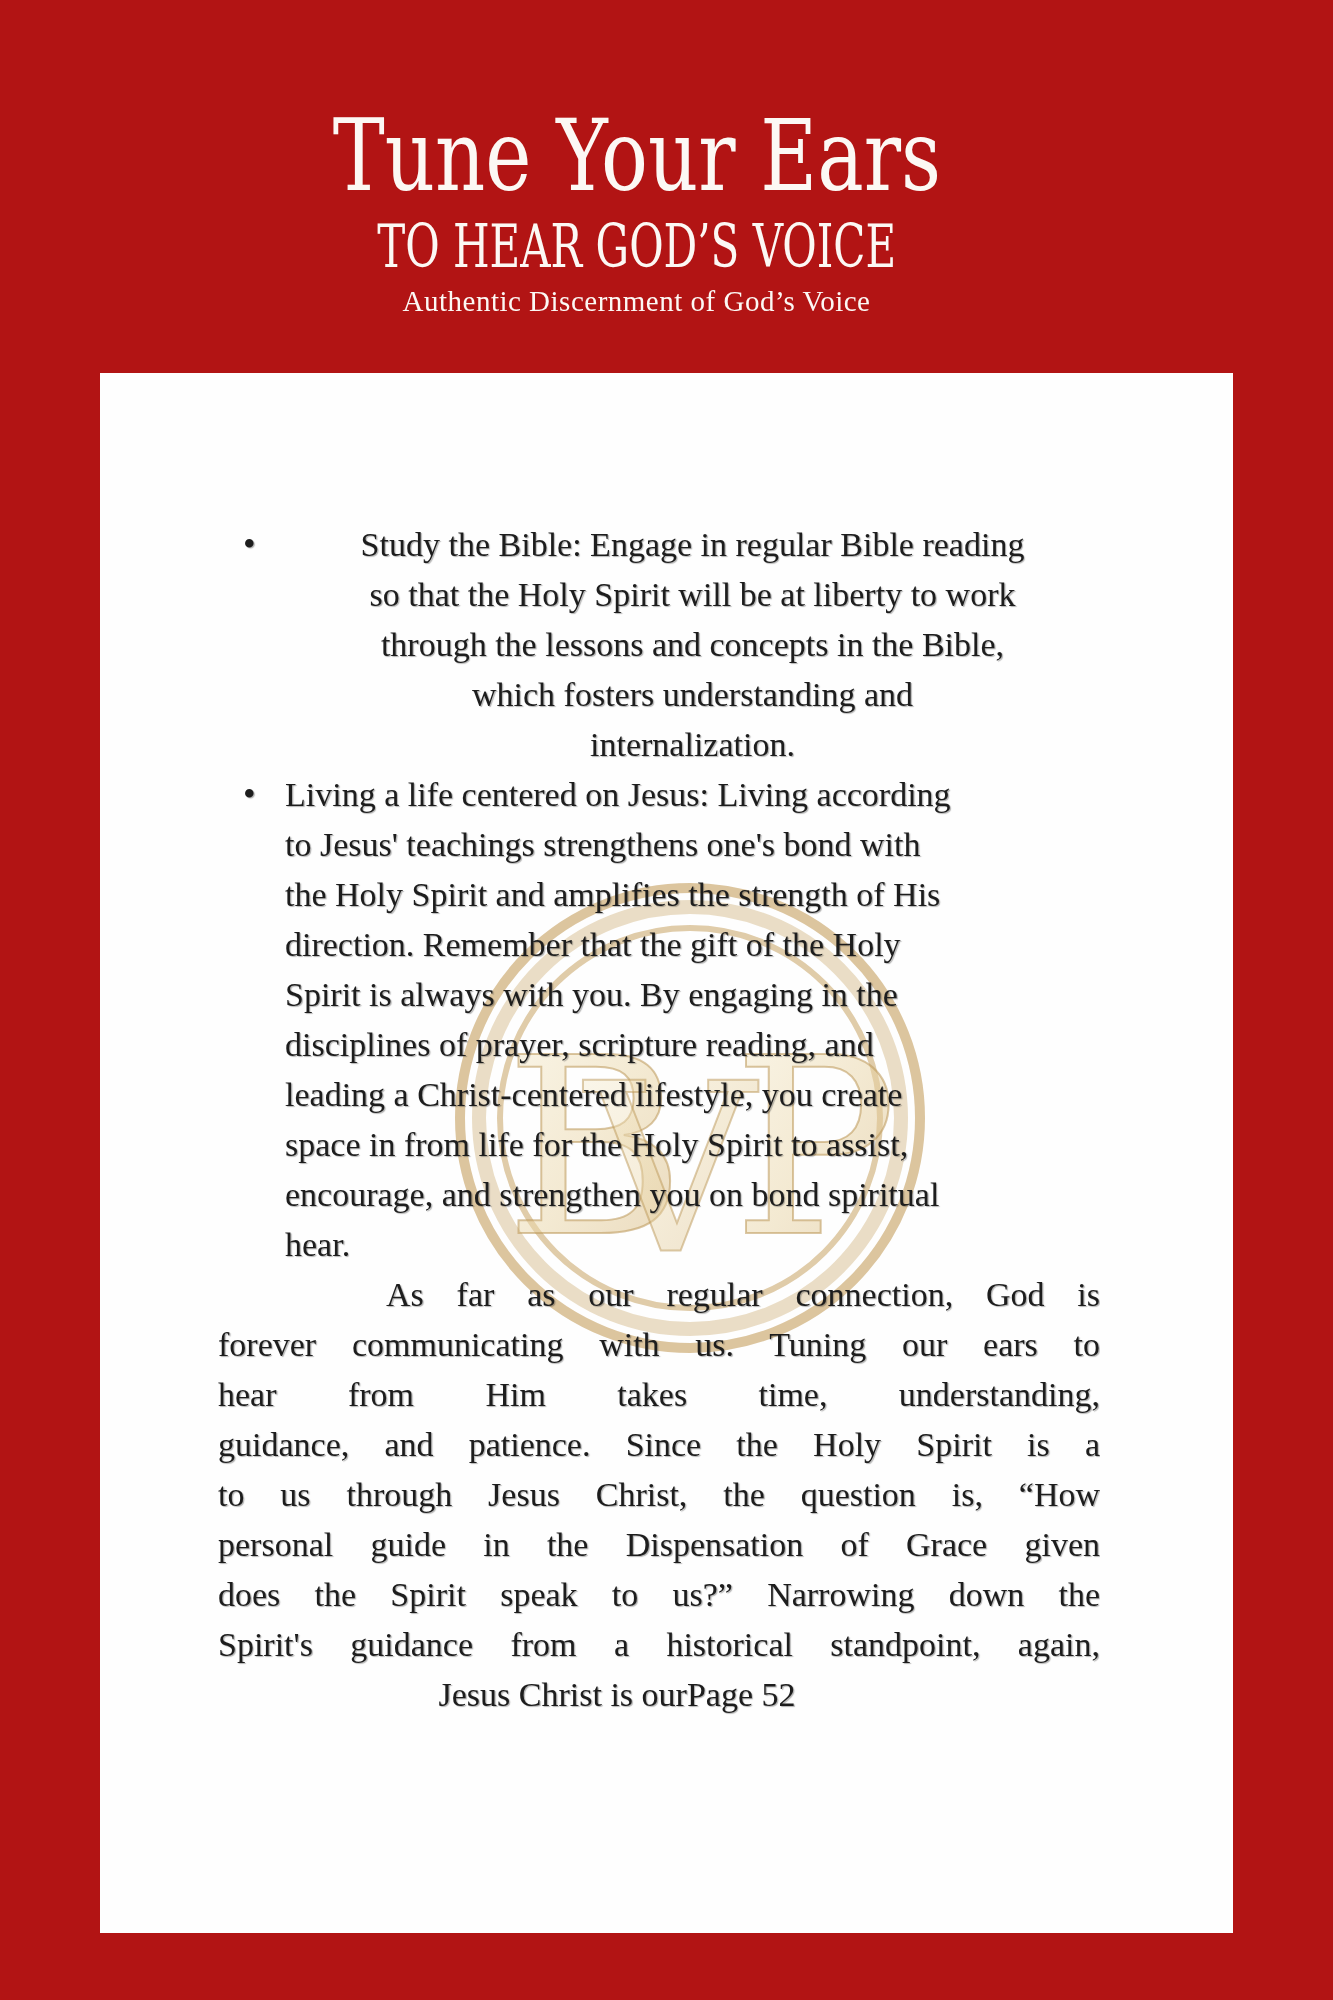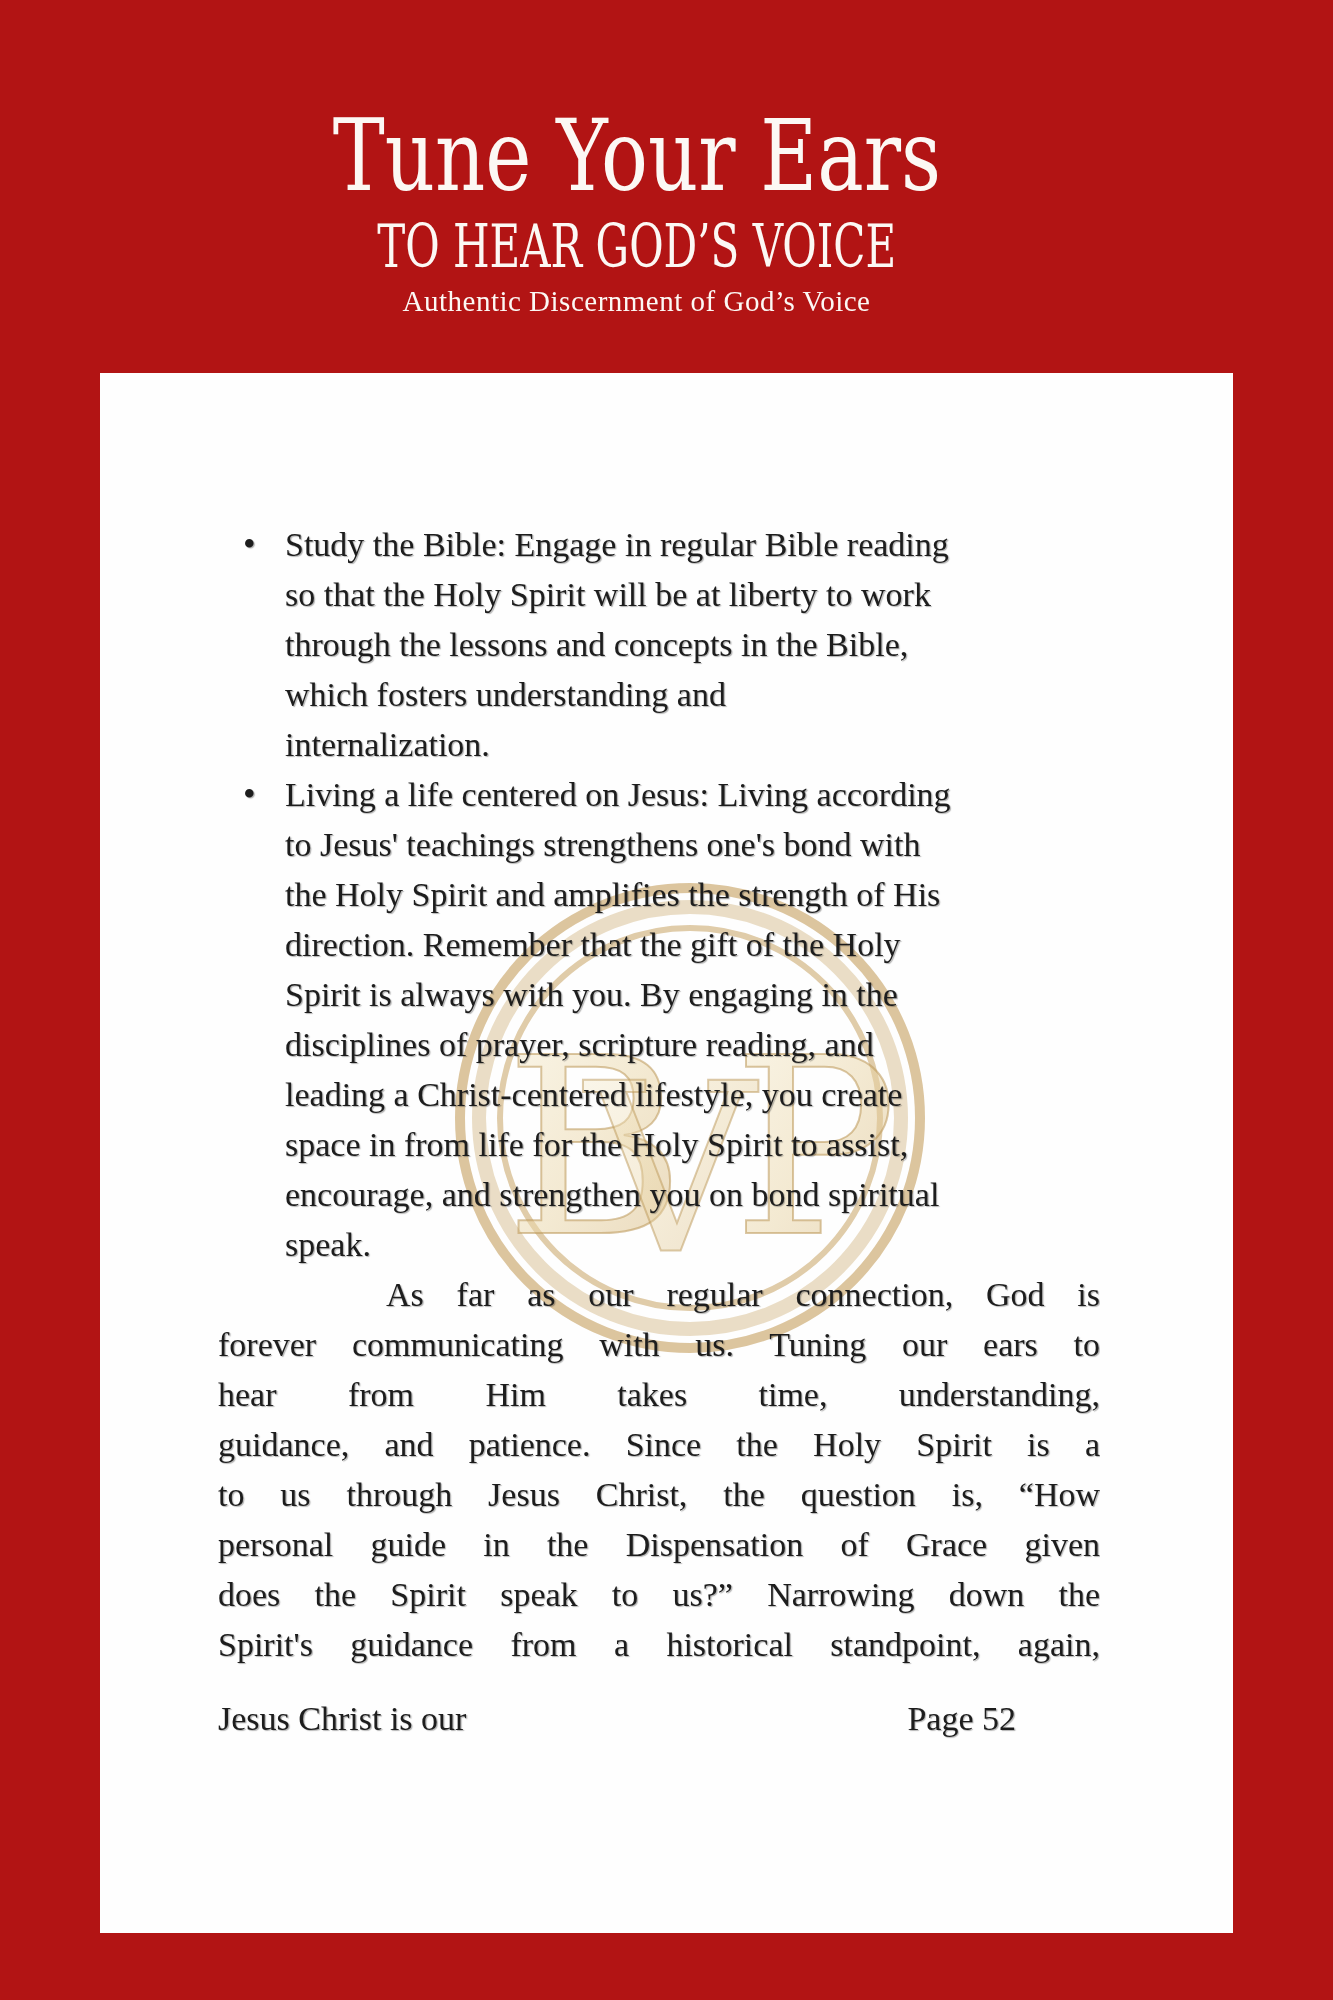--- a/index.html
+++ b/index.html
@@ -62,34 +62,33 @@
     z-index:1;
   }
   .line { height:50px; line-height:50px; white-space:nowrap; }
 
   .bullets { position:relative; margin-left:67px; width:815px; }
   .bullet-item { position:relative; }
   .bullet-item .marker {
     position:absolute; left:-42px; top:0;
     height:50px; line-height:48px; font-size:36px;
   }
-  .item-centered .line { }
+  .item-centered .line { text-align:center; }
   .item-left .line { text-align:left; }
 
   .para { width:882px; }
   .para .line {
     white-space:normal; overflow:hidden;
     text-align:justify; text-align-last:justify;
   }
   .para .line:first-child { padding-left:168px; width:714px; }
   .para-last {
     height:50px; line-height:50px;
-    display:flex; justify-content:space-between;
+    display:flex; justify-content:center;
     padding-right:84px;
-    margin-top:24px;
   }
 </style>
 </head>
 <body>
 
 <div class="header">
   <div>
     <span class="title">Tune Your Ears</span>
   </div>
   <div class="subtitle">
@@ -136,21 +135,21 @@
         <div>
             <div class="line">Living a life centered on Jesus: Living according</div>
             <div class="line">to Jesus' teachings strengthens one's bond with</div>
             <div class="line">the Holy Spirit and amplifies the strength of His</div>
             <div class="line">direction. Remember that the gift of the Holy</div>
             <div class="line">Spirit is always with you. By engaging in the</div>
             <div class="line">disciplines of prayer, scripture reading, and</div>
             <div class="line">leading a Christ-centered lifestyle, you create</div>
             <div class="line">space in from life for the Holy Spirit to assist,</div>
             <div class="line">encourage, and strengthen you on bond spiritual</div>
-            <div class="line">speak.</div>
+            <div class="line">hear.</div>
           </div>
       </div>
     </div>
 
     <div class="para">
       <div>
           <div class="line">As far as our regular connection, God is</div>
           <div class="line">forever communicating with us. Tuning our ears to</div>
           <div class="line">hear from Him takes time, understanding,</div>
           <div class="line">guidance, and patience. Since the Holy Spirit is a</div>

